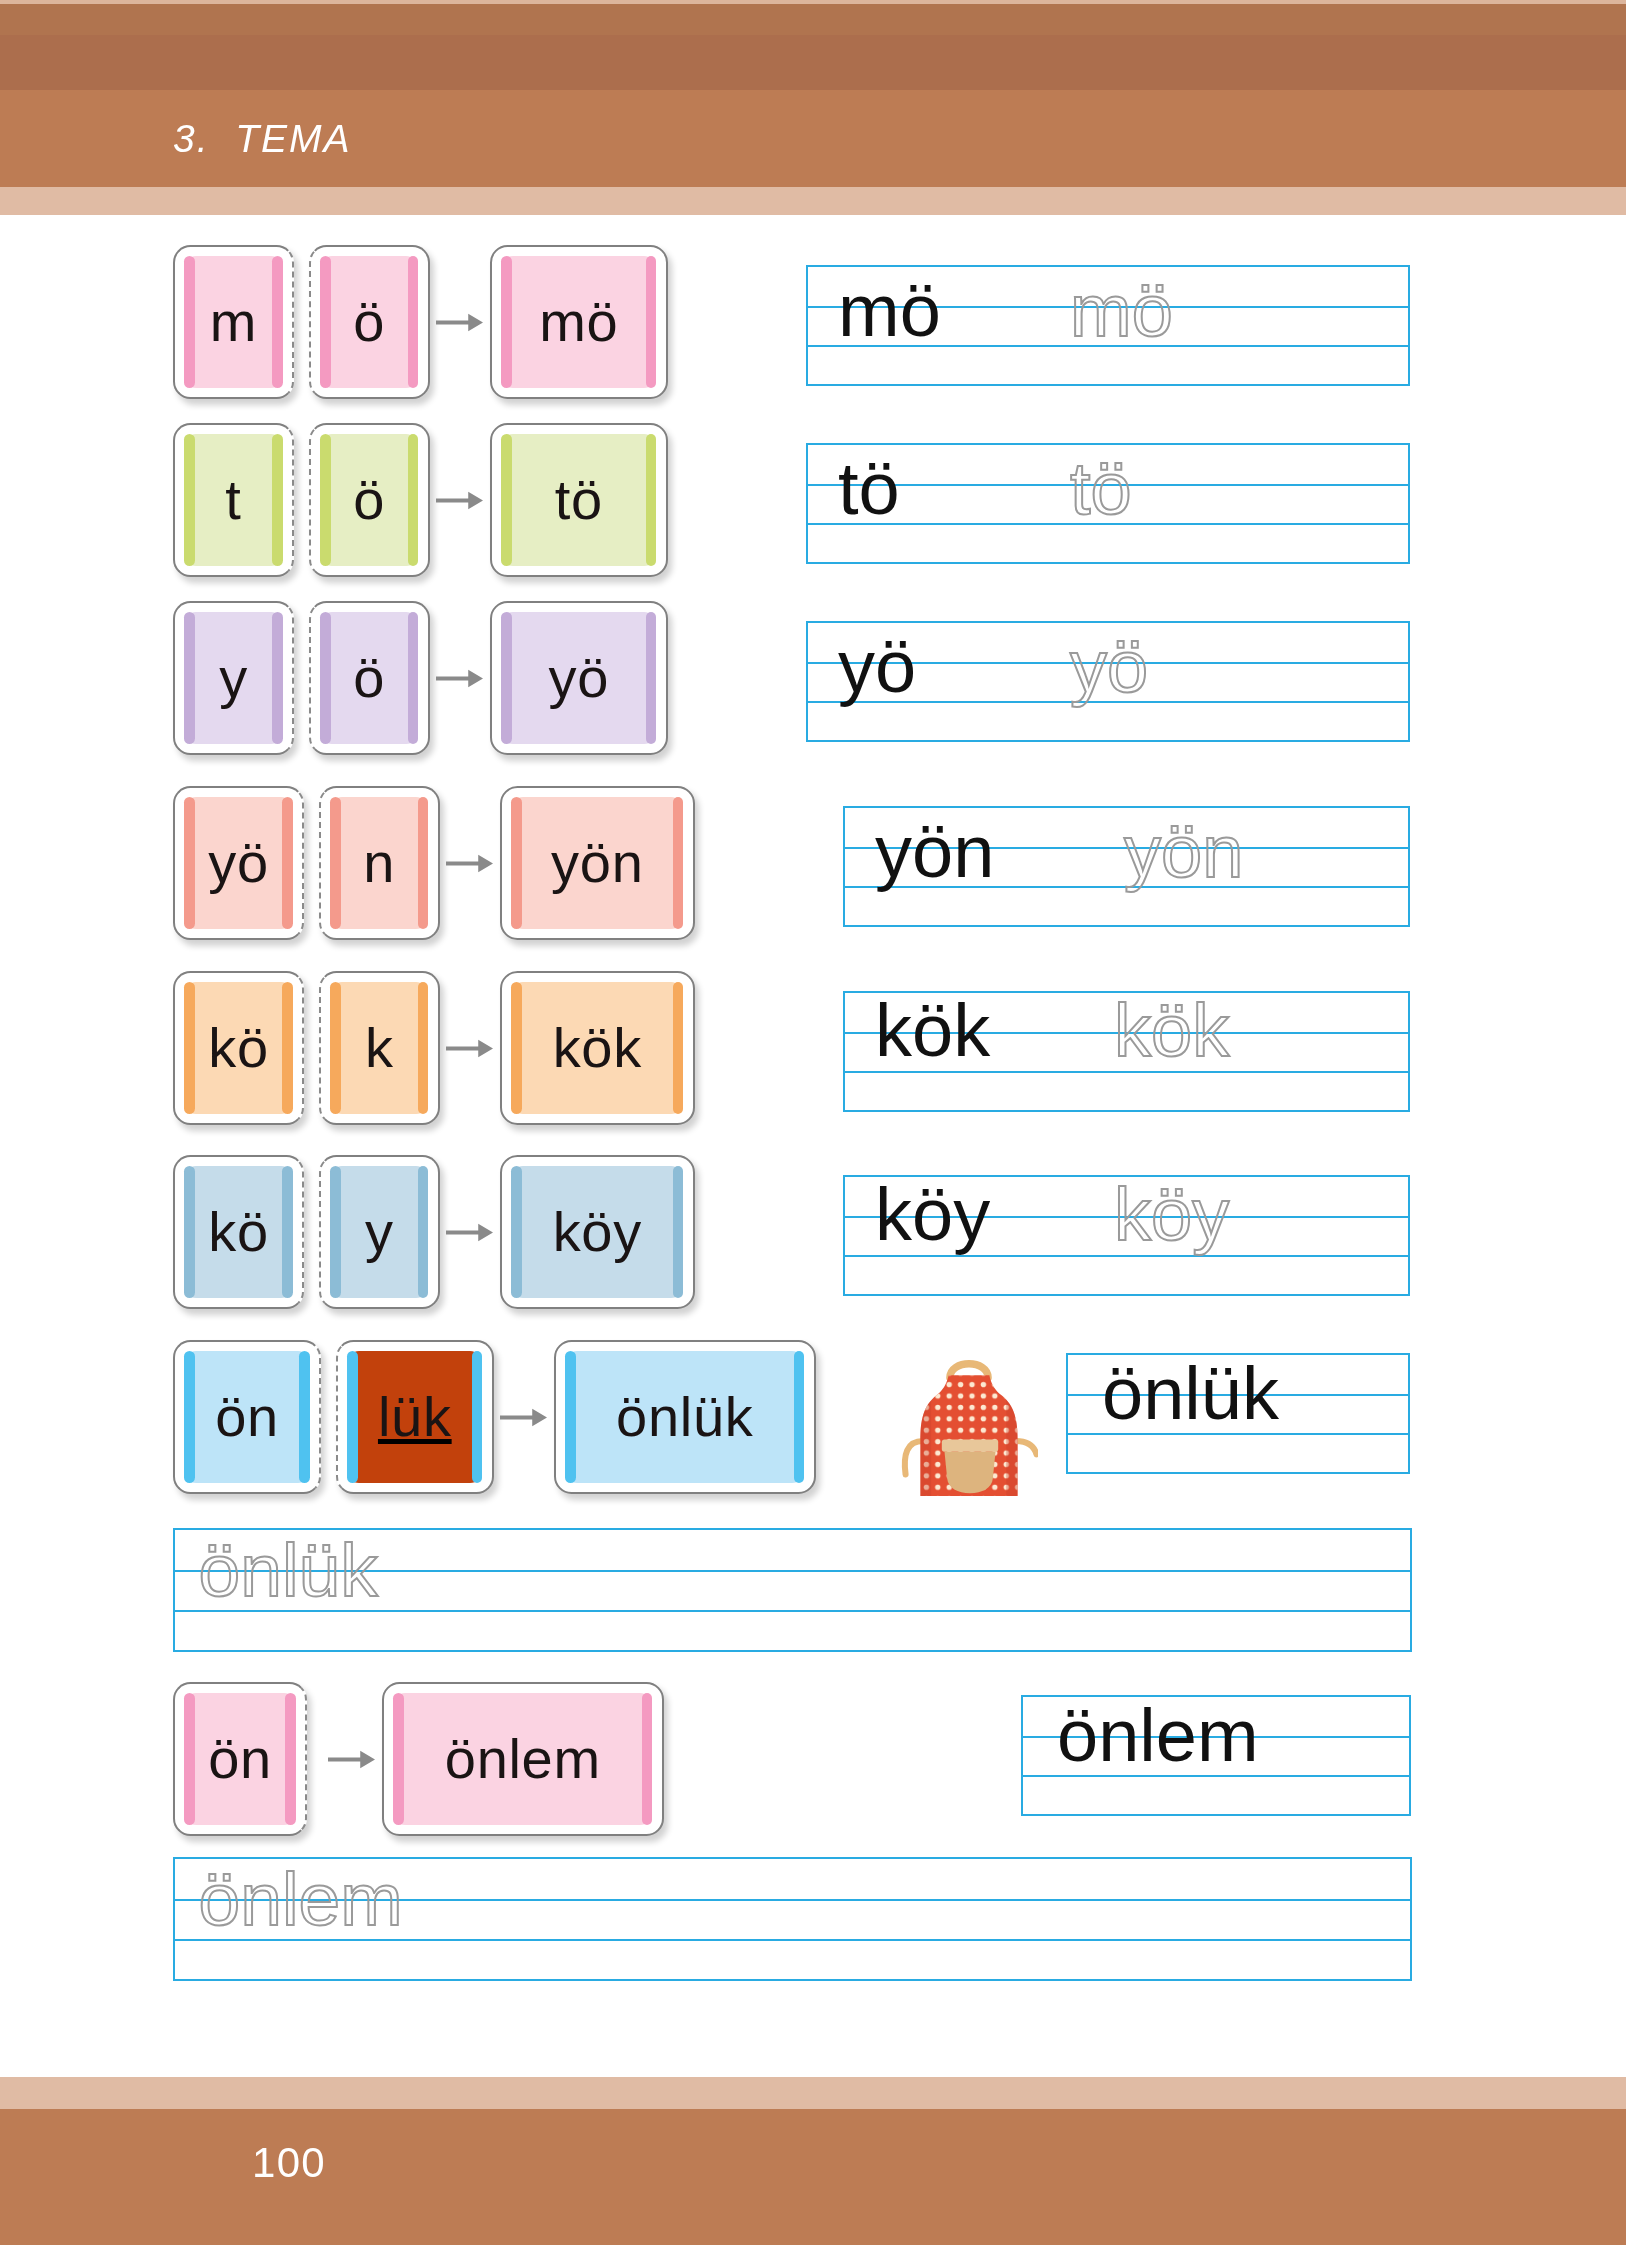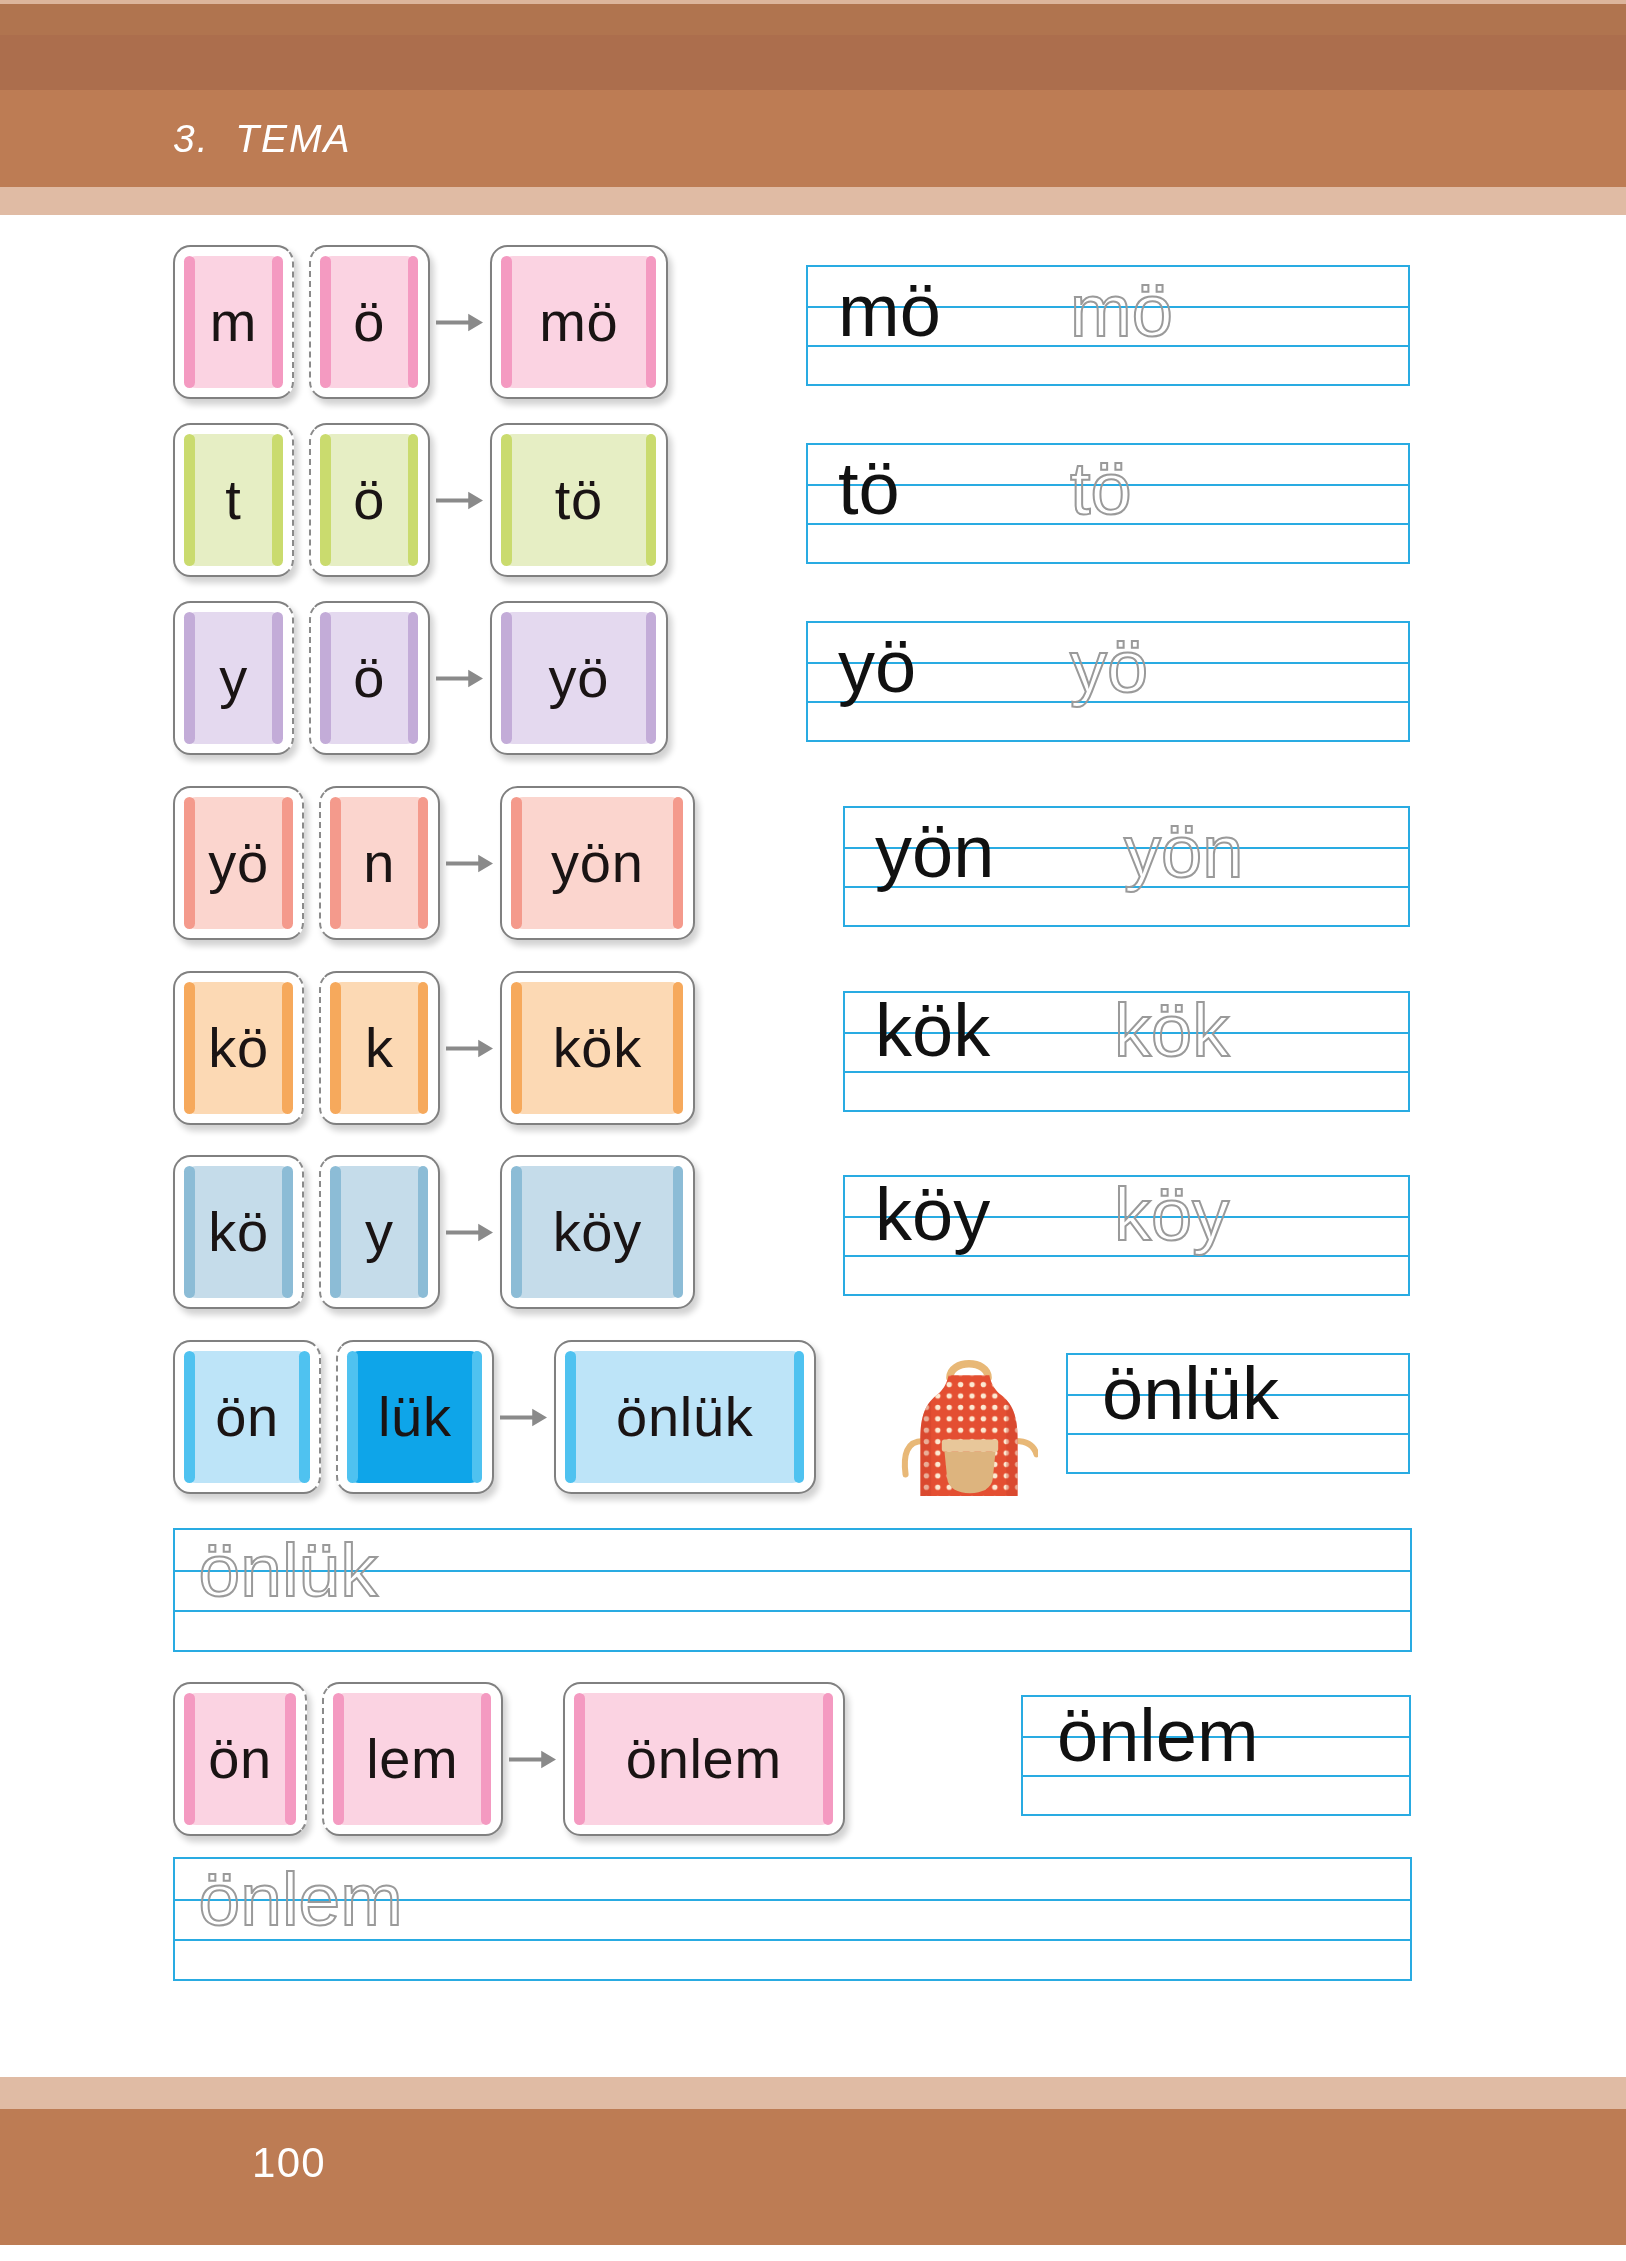--- a/index.html
+++ b/index.html
@@ -399,21 +399,21 @@
     <div class="card-group" style="left:173px;top:0;">
       <div class="card dashed-right" style="width:148px;height:154px;">
         <div class="card-inner" style="background:#bde4f8;">
           <span style="position:absolute;left:0;top:0;bottom:0;width:10.7px;border-radius:12px;background:#4fc2f0;"></span>
           <span style="position:absolute;right:0;top:0;bottom:0;width:10.7px;border-radius:12px;background:#4fc2f0;"></span>
           <span class="card-text">ön</span>
         </div>
       </div>
       <div style="width:14.8px;"></div>
       <div class="card dashed-left" style="width:158px;height:154px;">
-        <div class="card-inner" style="background:#0ea5e9;">
+        <div class="card-inner" style="background:#c2410c;text-decoration:underline;">
           <span style="position:absolute;left:0;top:0;bottom:0;width:10.7px;border-radius:12px;background:#4fc2f0;"></span>
           <span style="position:absolute;right:0;top:0;bottom:0;width:10.7px;border-radius:12px;background:#4fc2f0;"></span>
           <span class="card-text">lük</span>
         </div>
       </div>
       <div class="arrow" style="position:relative;width:60px;height:154px;">
         <svg width="47" height="23" viewBox="0 0 70 34">
             <path d="M0 14 L48 14 L48 4 L70 17 L48 30 L48 20 L0 20 Z" fill="#8a8a8a"></path>
           </svg>
       </div>
@@ -472,27 +472,20 @@
   <div class="row" style="top:1467px;height:154px;">
     <div class="card-group" style="left:173px;top:0;">
       <div class="card dashed-right" style="width:134px;height:154px;">
         <div class="card-inner" style="background:#fbd3e2;">
           <span style="position:absolute;left:0;top:0;bottom:0;width:10.7px;border-radius:12px;background:#f49ac1;"></span>
           <span style="position:absolute;right:0;top:0;bottom:0;width:10.7px;border-radius:12px;background:#f49ac1;"></span>
           <span class="card-text">ön</span>
         </div>
       </div>
       <div style="width:14.8px;"></div>
-      <div class="card dashed-left" style="width:181px;height:154px;">
-        <div class="card-inner" style="background:#fbd3e2;">
-          <span style="position:absolute;left:0;top:0;bottom:0;width:10.7px;border-radius:12px;background:#f49ac1;"></span>
-          <span style="position:absolute;right:0;top:0;bottom:0;width:10.7px;border-radius:12px;background:#f49ac1;"></span>
-          <span class="card-text">lem</span>
-        </div>
-      </div>
       <div class="arrow" style="position:relative;width:60px;height:154px;">
         <svg width="47" height="23" viewBox="0 0 70 34">
             <path d="M0 14 L48 14 L48 4 L70 17 L48 30 L48 20 L0 20 Z" fill="#8a8a8a"></path>
           </svg>
       </div>
       <div class="card" style="width:282px;height:154px;">
         <div class="card-inner" style="background:#fbd3e2;">
           <span style="position:absolute;left:0;top:0;bottom:0;width:10.7px;border-radius:12px;background:#f49ac1;"></span>
           <span style="position:absolute;right:0;top:0;bottom:0;width:10.7px;border-radius:12px;background:#f49ac1;"></span>
           <span class="card-text">önlem</span>

